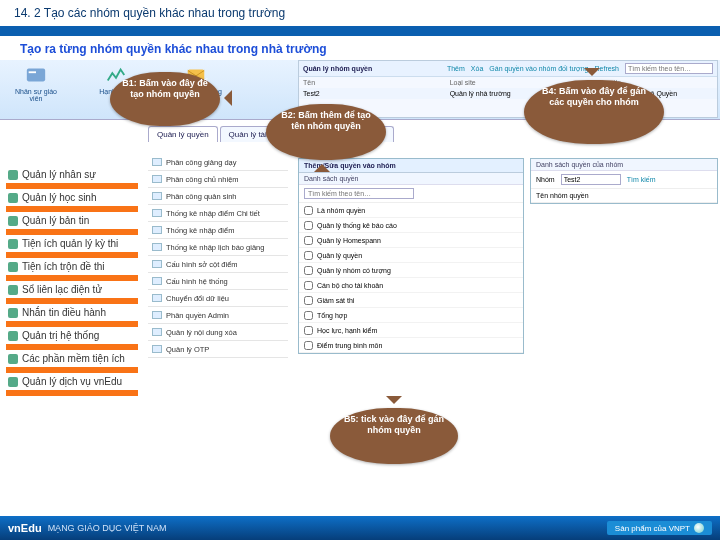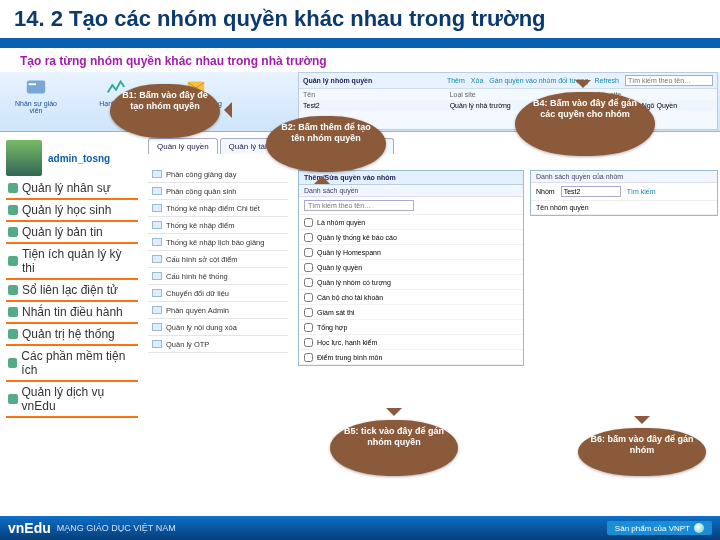--- a/index.html
+++ b/index.html
@@ -1,29 +1,29 @@
 <!DOCTYPE html>
 <html><head>
 <meta charset="utf-8">
 <style>
 *{margin:0;padding:0;box-sizing:border-box;font-family:Arial,sans-serif}
 body{width:720px;height:540px;background:#fff;position:relative;overflow:hidden}
 .header{background:#fff;padding:6px 14px;border-bottom:2px solid #0b5fb0}
-.header h2{font-size:22px;color:#0b3a6f;font-weight:bold}
+.header h2{font-size:12px;color:#0b3a6f;font-weight:normal}
 .curve{height:8px;background:linear-gradient(#0b5fb0,#0b5fb0)}
-.subtitle{padding:6px 20px 4px;font-size:12px;color:#a21caf;font-weight:bold}
+.subtitle{padding:6px 20px 4px;font-size:12px;color:#1d4ed8;font-weight:bold}
 .stage{position:relative;height:440px;background:#fff}
 .ribbon{position:absolute;top:0;left:0;right:0;height:60px;background:linear-gradient(#e8f3ff,#cfe5fb);border-bottom:1px solid #aac;display:flex;gap:24px;padding:4px 8px}
 .rb{width:56px;text-align:center;font-size:7px;color:#1a4f8a}
 .rb .ic{display:flex;justify-content:center;margin-bottom:2px}
 .rb svg{width:22px;height:22px}
 .user{position:absolute;top:68px;left:6px;display:flex;align-items:center;gap:6px}
 .user span{font-size:10px;color:#0b5fb0;font-weight:bold}
 .sidebar{position:absolute;top:106px;left:6px;width:132px}
-.sidebar .it{font-size:12px;padding:3px 2px;display:flex;align-items:center;gap:4px;color:#333;border-bottom:2px solid #f97316}
+.sidebar .it{font-size:10px;padding:3px 2px;display:flex;align-items:center;gap:4px;color:#333;border-bottom:6px solid #f97316}
 .sidebar .ic{width:10px;height:10px;display:inline-block;background:#5a8;border-radius:2px}
 .tabs{position:absolute;top:66px;left:148px;display:flex;gap:2px}
 .tab{font-size:8px;padding:3px 8px;border:1px solid #aac;border-bottom:none;background:#f3f8ff;color:#225;border-radius:3px 3px 0 0}
 .tab.active{background:#fff}
 .col2{position:absolute;top:94px;left:148px;width:140px}
 .col2 .it{font-size:7.5px;padding:3.5px 4px;border-bottom:1px solid #e5e5e5;color:#333;display:flex;align-items:center;gap:4px}
 .col2 .ic{width:10px;height:8px;background:#dfeeff;border:1px solid #9bc}
 .toppanel{position:absolute;top:0;left:298px;right:2px;height:58px;background:#f4f8ff;border:1px solid #bcd;font-size:7px}
 .tp-head{background:#e8f2ff;padding:2px 4px;display:flex;gap:6px;align-items:center;border-bottom:1px solid #cde}
 .tp-head span{color:#225}
@@ -39,29 +39,29 @@
 .chk input{width:9px;height:9px}
 .rpanel{position:absolute;top:98px;right:2px;width:188px;background:#fff;border:1px solid #9bc;font-size:7px}
 .rp-row{padding:3px 5px;display:flex;align-items:center;gap:6px;border-bottom:1px solid #eee}
 .rp-row input{font-size:7px;padding:1px 2px;border:1px solid #aac}
 .bubble{position:absolute;background:#8a5a3a;color:#fff;padding:6px 10px;border-radius:50%/55%;font-size:9px;text-align:center;font-weight:bold;line-height:1.25;box-shadow:0 1px 3px rgba(0,0,0,.3)}
 .bubble::after{content:"";position:absolute;width:0;height:0;border:8px solid transparent}
 .b1{top:12px;left:110px;width:110px;height:54px}
 .b1::after{border-right-color:#8a5a3a;right:-12px;top:18px}
 .b2{top:44px;left:266px;width:120px;height:56px}
 .b2::after{border-bottom-color:#8a5a3a;bottom:-12px;left:48px}
-.b4{top:20px;right:65px;width:140px;height:64px}
+.b4{top:20px;right:56px;width:140px;height:64px}
 .b4::after{border-top-color:#8a5a3a;top:-12px;left:60px}
 .b5{bottom:36px;left:330px;width:128px;height:56px}
 .b5::after{border-top-color:#8a5a3a;top:-12px;left:56px}
 .b6{bottom:36px;right:14px;width:128px;height:48px}
 .b6::after{border-top-color:#8a5a3a;top:-12px;left:56px}
 .footer{position:absolute;bottom:0;left:0;right:0;height:24px;background:linear-gradient(#0e6fc7,#063e7a);display:flex;align-items:center;padding:0 8px;color:#cfe2f8;font-size:9px;justify-content:space-between}
 .footer .logo{display:flex;align-items:center;gap:6px}
-.footer .logo b{color:#fff;font-size:14px}
+.footer .logo b{color:#fff;font-size:11px}
 .vnpt{background:#1b8dd6;color:#fff;padding:2px 8px;font-size:8px;border-radius:2px;display:flex;align-items:center;gap:4px}
 .vnpt .c{width:10px;height:10px;border-radius:50%;background:radial-gradient(circle at 40% 40%,#fff,#6cc)}
 </style>
 </head>
 <body>
 
 <div class="header">
   <h2>14. 2 Tạo các nhóm quyền khác nhau trong trường</h2>
 </div>
 <div class="curve"></div>
@@ -82,45 +82,43 @@
           </svg>
         </div><span>Hạnh kiểm</span></div>
     <div class="rb"><div class="ic">
           <svg viewBox="0 0 24 24">
             <rect x="3" y="6" width="18" height="12" rx="2" fill="#f5c04a"></rect>
             <path d="M3 7l9 6 9-6" stroke="#c89020" fill="none"></path>
           </svg>
         </div><span>Tin nhắn thương hiệu</span></div>
   </div>
 
-  <div class="user">
-    <div style="width:36px;height:36px;background:linear-gradient(#7b6,#365);border-radius:2px"></div>
-    <span>admin_tosng</span>
-  </div>
 
   <div class="sidebar" id="sb">
       <div class="it"><span class="ic"></span>Quản lý nhân sự</div>
       <div class="it"><span class="ic"></span>Quản lý học sinh</div>
       <div class="it"><span class="ic"></span>Quản lý bản tin</div>
       <div class="it"><span class="ic"></span>Tiện ích quản lý kỳ thi</div>
+      <div class="it"><span class="ic"></span>Tiện ích trộn đề thi</div>
       <div class="it"><span class="ic"></span>Sổ liên lạc điện tử</div>
       <div class="it"><span class="ic"></span>Nhắn tin điều hành</div>
       <div class="it"><span class="ic"></span>Quản trị hệ thống</div>
       <div class="it"><span class="ic"></span>Các phần mềm tiện ích</div>
       <div class="it"><span class="ic"></span>Quản lý dịch vụ vnEdu</div>
     </div>
 
   <div class="tabs">
     <div class="tab active">Quản lý quyền</div>
     <div class="tab">Quản lý tài khoản</div>
     <div class="tab">Quản lý nhóm quyền</div>
   </div>
 
   <div class="col2" id="c2">
       <div class="it"><span class="ic"></span>Phân công giảng dạy</div>
+      <div class="it"><span class="ic"></span>Phân công chủ nhiệm</div>
       <div class="it"><span class="ic"></span>Phân công quản sinh</div>
       <div class="it"><span class="ic"></span>Thống kê nhập điểm Chi tiết</div>
       <div class="it"><span class="ic"></span>Thống kê nhập điểm</div>
       <div class="it"><span class="ic"></span>Thống kê nhập lịch báo giảng</div>
       <div class="it"><span class="ic"></span>Cấu hình sở cột điểm</div>
       <div class="it"><span class="ic"></span>Cấu hình hệ thống</div>
       <div class="it"><span class="ic"></span>Chuyển đổi dữ liệu</div>
       <div class="it"><span class="ic"></span>Phân quyền Admin</div>
       <div class="it"><span class="ic"></span>Quản lý nội dung xóa</div>
       <div class="it"><span class="ic"></span>Quản lý OTP</div>
@@ -205,21 +203,20 @@
     </div>
     <div class="rp-row">
         <span>Tên nhóm quyền</span>
       </div>
   </div>
 
   <div class="bubble b1">B1: Bấm vào đây để tạo nhóm quyền</div>
   <div class="bubble b2">B2: Bấm thêm để tạo tên nhóm quyền</div>
   <div class="bubble b4">B4: Bấm vào đây để gán các quyền cho nhóm</div>
   <div class="bubble b5">B5: tick vào đây để gán nhóm quyền</div>
-  <div class="bubble b6">B6: bấm vào đây để gán nhóm</div>
 
 </div>
 
 <div class="footer">
   <div class="logo">
     <b>vnEdu</b>
     <span>MẠNG GIÁO DỤC VIỆT NAM</span>
   </div>
   <div class="vnpt">
     <span>Sản phẩm của VNPT</span>

